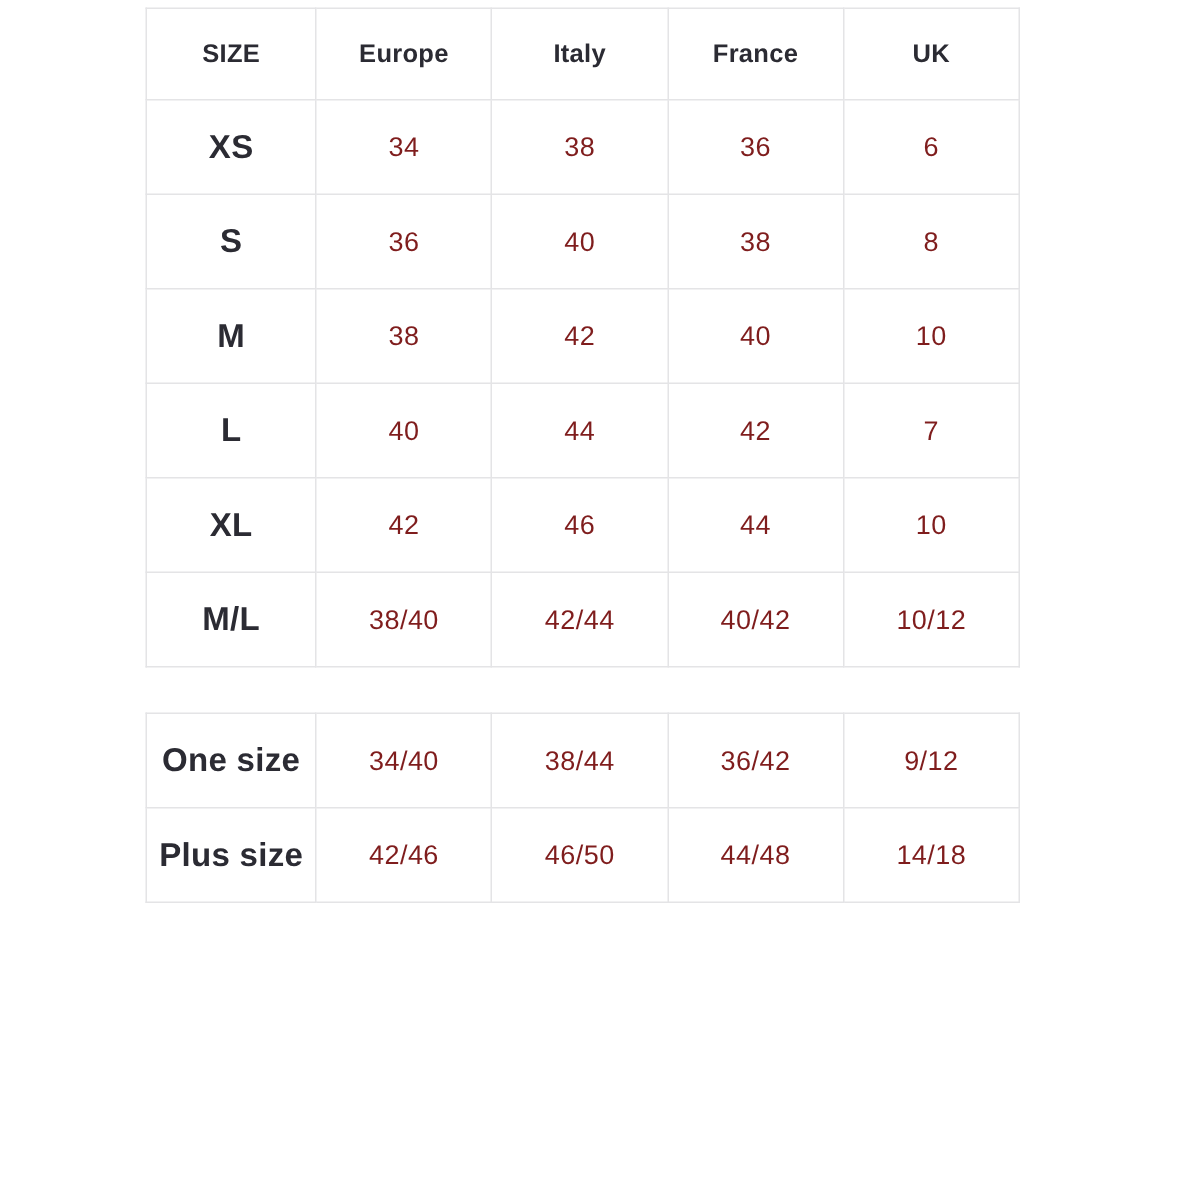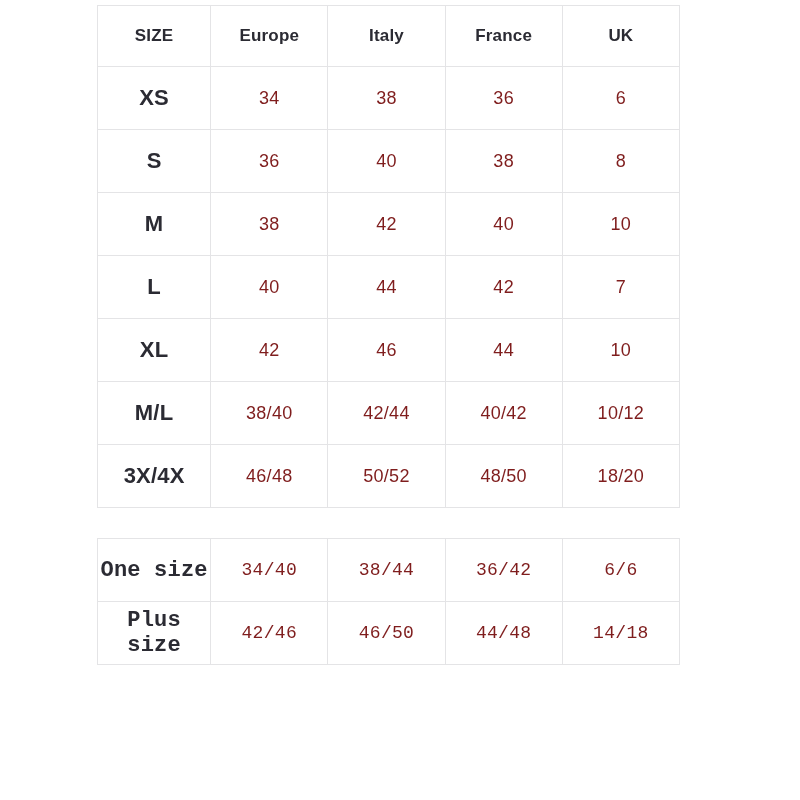--- a/index.html
+++ b/index.html
@@ -26,21 +26,20 @@
     border-radius: 11px;
   }
   table.size-table {
     border-collapse: collapse;
     width: 100%;
     background: #ffffff;
     table-layout: fixed;
   }
   table.size-table.second {
     margin-top: 30px;
-    font-family: Liberation Mono, monospace;
   }
   table.size-table th,
   table.size-table td {
     border: 1px solid #e4e4e6;
     text-align: center;
     vertical-align: middle;
     padding: 0;
     background: #ffffff;
   }
   table.size-table th {
@@ -125,45 +124,38 @@
             <td>44</td>
             <td>10</td>
           </tr>
           <tr>
             <td class="rowhead">M/L</td>
             <td>38/40</td>
             <td>42/44</td>
             <td>40/42</td>
             <td>10/12</td>
           </tr>
-          <tr>
-            <td class="rowhead">3X/4X</td>
-            <td>46/48</td>
-            <td>50/52</td>
-            <td>48/50</td>
-            <td>18/20</td>
-          </tr>
         </tbody>
     </table>
 
     <table class="size-table second">
       <colgroup>
         <col class="c-size">
           <col class="c-other">
           <col class="c-other">
           <col class="c-other">
           <col class="c-other">
       </colgroup>
       <tbody>
           <tr>
             <td class="rowhead">One size</td>
             <td>34/40</td>
             <td>38/44</td>
             <td>36/42</td>
-            <td>6/6</td>
+            <td>9/12</td>
           </tr>
           <tr>
             <td class="rowhead">Plus size</td>
             <td>42/46</td>
             <td>46/50</td>
             <td>44/48</td>
             <td>14/18</td>
           </tr>
         </tbody>
     </table>

